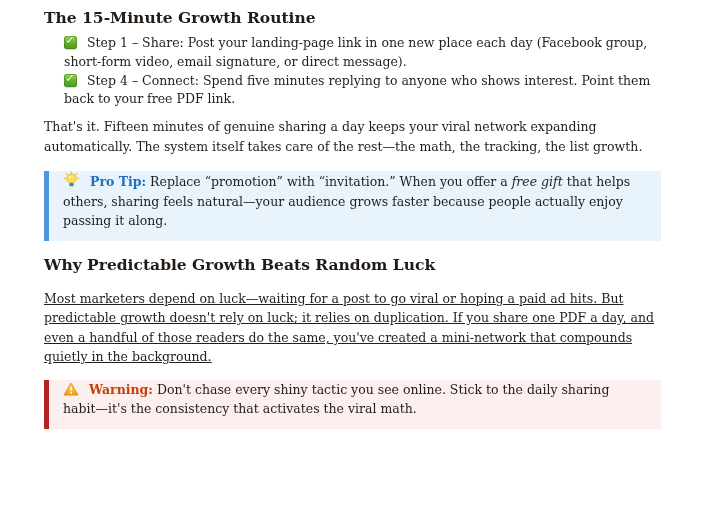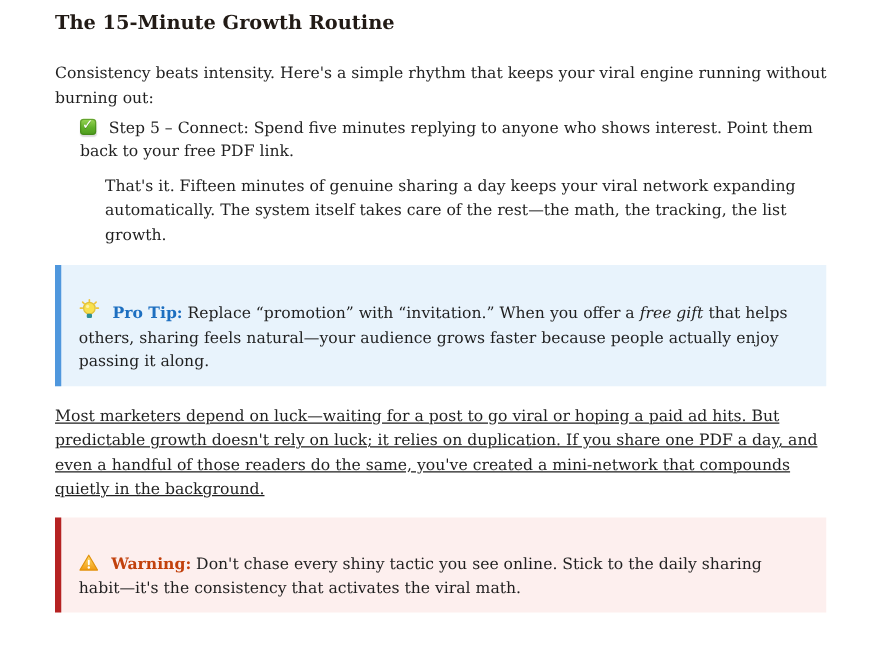--- a/index.html
+++ b/index.html
@@ -26,66 +26,67 @@
     display:inline-block;width:13px;height:13px;border-radius:3px;
     background:linear-gradient(180deg,#9bd757 0%,#60b029 55%,#4c9a1c 100%);
     box-shadow:inset 0 0 0 1px rgba(60,122,20,.55), 0 1px 1px rgba(0,0,0,.15);
     position:relative;margin-right:10px;vertical-align:-2px;
   }
   .check-icon::after{
     content:"✓";position:absolute;left:1.5px;top:-3px;color:#ffffff;
     font-size:11px;font-weight:bold;font-family:"DejaVu Sans","Liberation Sans",sans-serif;
     text-shadow:0 1px 0 rgba(0,0,0,.25);
   }
-  .outro-para{margin-top:8px;margin-left:40px;}
+  .outro-para{margin-top:8px;}
   .body-para{margin-top:14px;text-decoration:underline;}
   .callout{
     margin:15px 18px 0 0;
     border-left:5px solid;
-    padding:27px 16px 10px 14px;
+    padding:0 16px 10px 14px;
   }
   .callout p{margin:0;}
   .callout .label{font-weight:bold;}
   .callout-tip{background:#e8f3fc;border-color:#4f97dd;margin-top:15px;}
   .callout-tip .label{color:#1d6fc0;}
   .callout-warning{background:#fdefee;border-color:#b52222;margin-top:13px;}
   .callout-warning .label{color:#c2410c;}
   .callout .icon-svg{vertical-align:-3px;margin-right:10px;}
   .em{font-style:italic;}
 </style>
 </head>
 <body>
 
 <div class="page">
 
   <h2 class="section-heading">The 15-Minute Growth Routine</h2>
 
-  <p class="para intro-para">Consistency beats intensity. Here's a simple rhythm that keeps your viral engine running without burning out:</p>
 
   <ul class="checklist">
-    <li><span class="check-icon"></span><span>Step 5 – Connect: Spend five minutes replying to anyone who shows interest. Point them back to your free PDF link.</span></li>
+    <li><span class="check-icon"></span><span>Step 1 – Share: Post your landing-page link in one new place each day (Facebook group, short-form video, email signature, or direct message).</span></li>
+    <li><span class="check-icon"></span><span>Step 4 – Connect: Spend five minutes replying to anyone who shows interest. Point them back to your free PDF link.</span></li>
   </ul>
 
   <p class="para outro-para">That's it. Fifteen minutes of genuine sharing a day keeps your viral network expanding automatically. The system itself takes care of the rest—the math, the tracking, the list growth.</p>
 
   <aside class="callout callout-tip">
     <p><svg class="icon-svg" width="17" height="18" viewBox="0 0 17 18" aria-hidden="true">
           <g stroke="#f0c53c" stroke-width="1.3" stroke-linecap="round">
             <line x1="8.5" y1="0.8" x2="8.5" y2="2.4"></line>
             <line x1="3.1" y1="2.7" x2="4.3" y2="3.9"></line>
             <line x1="13.9" y1="2.7" x2="12.7" y2="3.9"></line>
             <line x1="1.3" y1="7.5" x2="3.0" y2="7.5"></line>
             <line x1="15.7" y1="7.5" x2="14.0" y2="7.5"></line>
           </g>
           <circle cx="8.5" cy="7.5" r="4.6" fill="#f9e14e" stroke="#e0c13a" stroke-width="1"></circle>
           <circle cx="7.1" cy="6.1" r="1.3" fill="#fdf3aa"></circle>
           <rect x="6.4" y="11.9" width="4.2" height="3.4" rx="1" fill="#2e8f96"></rect>
         </svg><span class="label">Pro Tip:</span><span> Replace “promotion” with “invitation.” When you offer a </span><span class="em">free gift</span><span> that helps others, sharing feels natural—your audience grows faster because people actually enjoy passing it along.</span></p>
   </aside>
 
+  <h2 class="section-heading heading-2">Why Predictable Growth Beats Random Luck</h2>
 
   <p class="para body-para">Most marketers depend on luck—waiting for a post to go viral or hoping a paid ad hits. But predictable growth doesn't rely on luck; it relies on duplication. If you share one PDF a day, and even a handful of those readers do the same, you've created a mini-network that compounds quietly in the background.</p>
 
   <aside class="callout callout-warning">
     <p><svg class="icon-svg" width="16" height="15" viewBox="0 0 16 15" aria-hidden="true">
           <defs>
             <linearGradient id="og" x1="0" y1="0" x2="0" y2="1">
               <stop offset="0" stop-color="#fde071"></stop>
               <stop offset="1" stop-color="#f19a12"></stop>
             </linearGradient>

